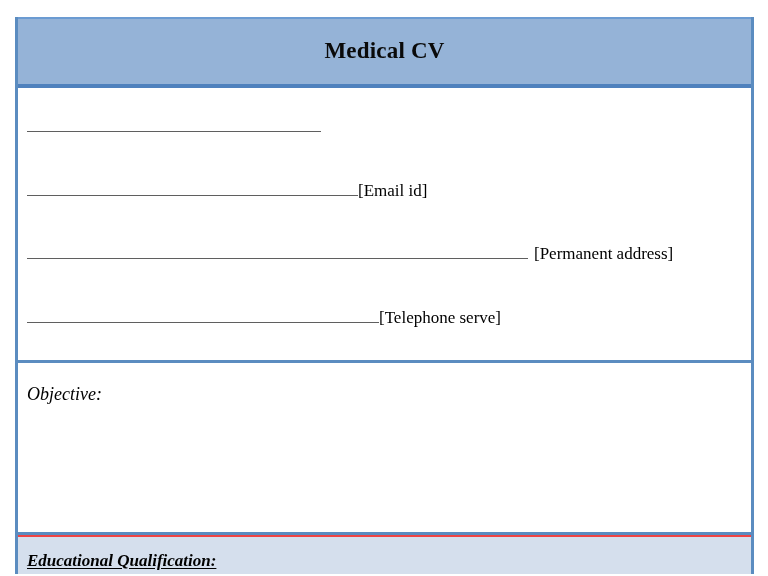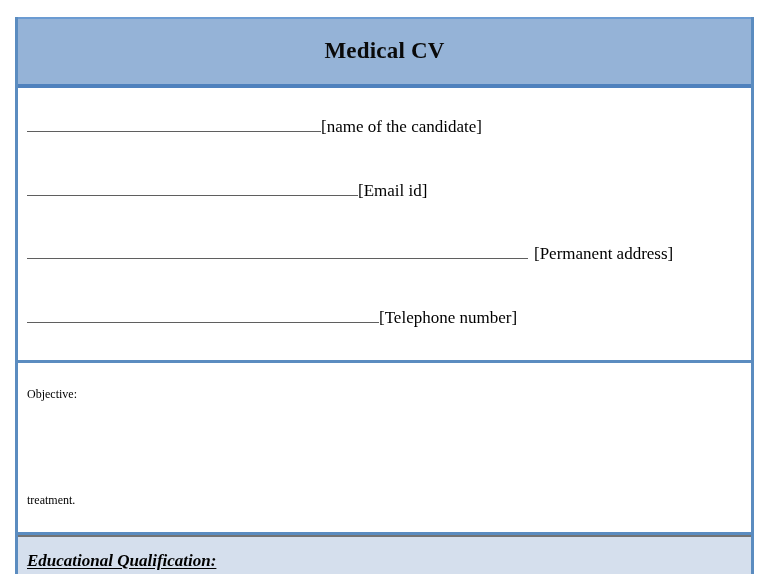--- a/index.html
+++ b/index.html
@@ -104,35 +104,36 @@
     box-sizing: border-box;
     height: 172px;
     background: #ffffff;
     border-bottom: 3px solid #5b8cc0;
     padding: 0 9px;
   }
   .obj-line {
     position: absolute;
     left: 9px;
     right: 9px;
-    font-size: 12px;
+    font-size: 18px;
     line-height: 22px;
     white-space: nowrap;
+    font-style: italic;
   }
   .obj-heading { top: 20px; }
   .obj-body-1  { top: 81px; }
   .obj-body-2  { top: 126px; }
 
   
   .education-band {
     position: relative;
     box-sizing: border-box;
     height: 39px;
     background: #d5dfed;
-    border-top: 2px solid #737373;
+    border-top: 2px solid #ef4444;
     overflow: hidden;
   }
   .edu-heading {
     position: absolute;
     left: 9px;
     top: 14px;
     font-size: 17px;
     font-weight: bold;
     font-style: italic;
     text-decoration: underline;
@@ -148,40 +149,39 @@
 
   <div class="doc">
 
     <div class="title-band">
       <div class="title-text">Medical CV</div>
     </div>
 
     <div class="contact-block">
 
       <div class="field-row row-name">
-        <span class="rule rule-name"></span><span class="field-label">[name of the candidate]</span>
+        <span class="rule rule-name"></span>
       </div>
 
       <div class="field-row row-address">
         <span class="rule rule-address"></span><span class="gap-space"></span><span class="field-label">[Permanent address]</span>
       </div>
 
       <div class="field-row row-email">
         <span class="rule rule-email"></span><span class="field-label">[Email id]</span>
       </div>
 
       <div class="field-row row-phone">
-        <span class="rule rule-phone"></span><span class="field-label">[Telephone number]</span>
+        <span class="rule rule-phone"></span><span class="field-label">[Telephone serve]</span>
       </div>
 
     </div>
 
     <div class="objective-block">
       <div class="obj-line obj-heading">Objective:</div>
-      <div class="obj-line obj-body-2">treatment.</div>
     </div>
 
     <div class="education-band">
       <div class="edu-heading">Educational Qualification:</div>
     </div>
 
   </div>
 
 </div>
 

